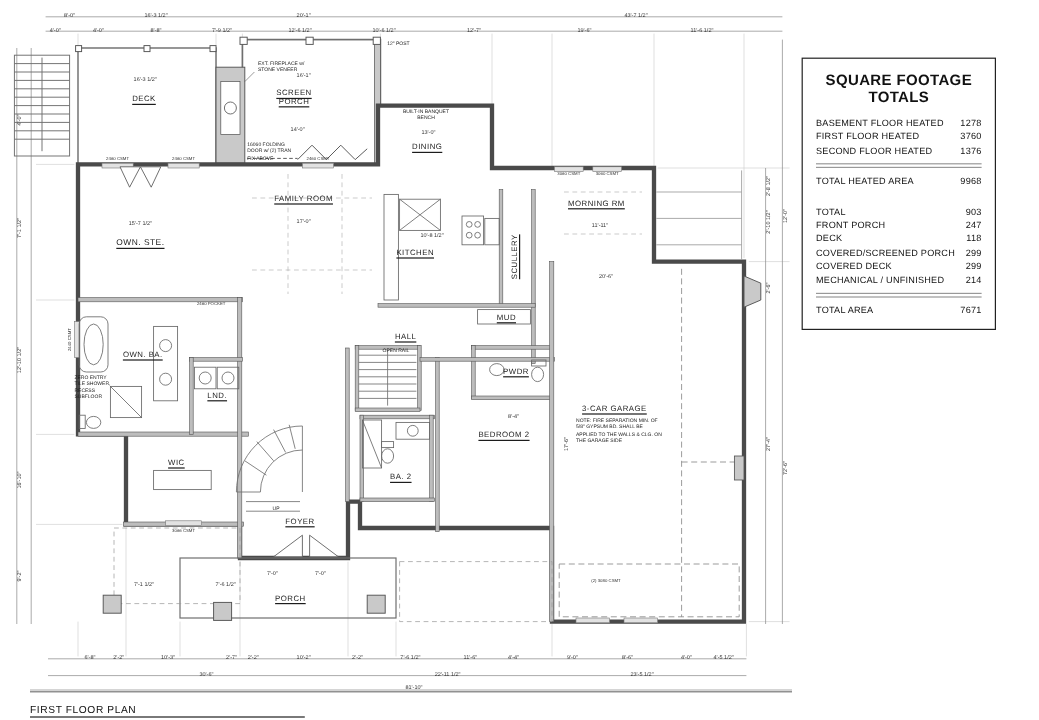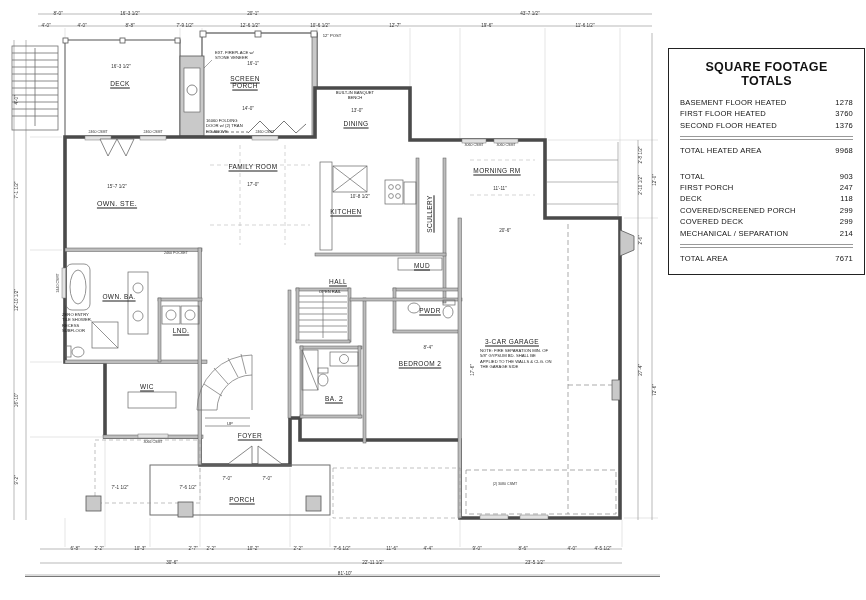--- a/index.html
+++ b/index.html
@@ -11,21 +11,21 @@
   .lbl.big{font-size:7px;}
   .lbl.vert{transform:translate(-50%,-50%) rotate(-90deg);}
   .lbl.two{white-space:normal;width:42px;text-align:center;line-height:1.15;}
   .d{position:absolute;transform:translate(-50%,-50%);font-size:4.6px;color:#333;white-space:nowrap;}
   .dv{position:absolute;transform:translate(-50%,-50%) rotate(-90deg);font-size:4.6px;color:#333;white-space:nowrap;}
   .note{position:absolute;font-size:4.2px;line-height:1.25;color:#1c1c1c;}
   .note.c{transform:translate(-50%,-50%);text-align:center;}
   .w{position:absolute;font-size:3.6px;color:#333;transform:translate(-50%,-50%);white-space:nowrap;}
   .wv{position:absolute;font-size:3.6px;color:#333;transform:translate(-50%,-50%) rotate(-90deg);white-space:nowrap;}
   
-  .sqft{position:absolute;left:668px;top:48px;width:197px;border:1.4px solid #222;
+  .sqft{position:absolute;left:668px;top:48px;width:162px;border:1.4px solid #222;
         background:#fff;padding:9px 11px 10px 11px;box-sizing:border-box;}
   .sqft h1{margin:2px 0 9px 0;font-size:12.5px;font-weight:bold;text-align:center;
            letter-spacing:.3px;color:#111;}
   .row{display:flex;justify-content:space-between;font-size:7.6px;line-height:1.5;color:#111;
        letter-spacing:.2px;}
   .sep{height:2px;border-top:.8px solid #999;border-bottom:.8px solid #999;margin:5px 0;}
   .gap{height:14px;}
   
   .titleblock{position:absolute;left:25px;top:581px;}
   .titleblock .t{font-size:8.5px;letter-spacing:.5px;color:#111;border-bottom:1.2px solid #222;
@@ -396,41 +396,45 @@
     <div class="row total">
       <span>TOTAL HEATED AREA</span>
       <span>9968</span>
     </div>
     <div class="gap"></div>
     <div class="row">
       <span>TOTAL</span>
       <span>903</span>
     </div>
     <div class="row">
-      <span>FIRST PORCH</span>
+      <span>FRONT PORCH</span>
       <span>247</span>
     </div>
     <div class="row">
       <span>DECK</span>
       <span>118</span>
     </div>
     <div class="row">
       <span>COVERED/SCREENED PORCH</span>
       <span>299</span>
     </div>
     <div class="row">
       <span>COVERED DECK</span>
       <span>299</span>
     </div>
     <div class="row">
-      <span>MECHANICAL / SEPARATION</span>
+      <span>MECHANICAL / UNFINISHED</span>
       <span>214</span>
     </div>
     <div class="sep"></div>
     <div class="row total">
       <span>TOTAL AREA</span>
       <span>7671</span>
     </div>
   </div>
 
   <div class="groundline"></div>
+  <div class="titleblock">
+    <div class="t">FIRST FLOOR PLAN</div>
+    
+  </div>
 
 </div>
 
 </body></html>

